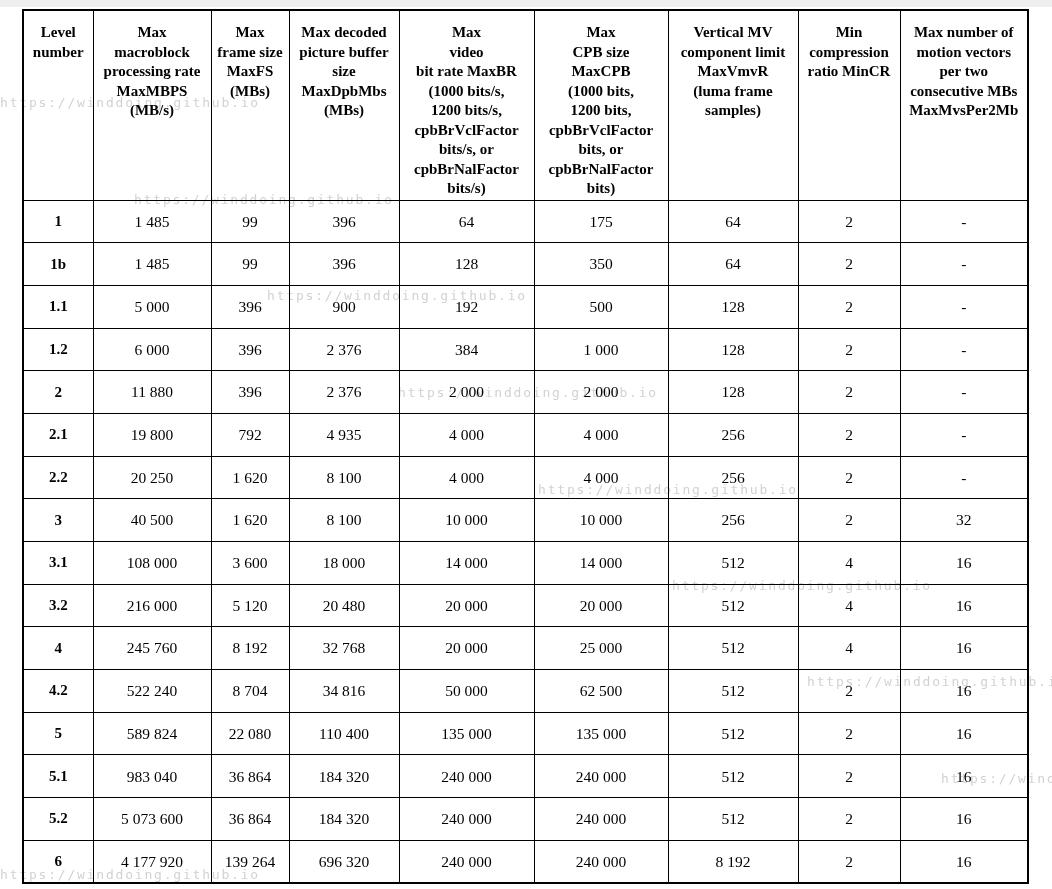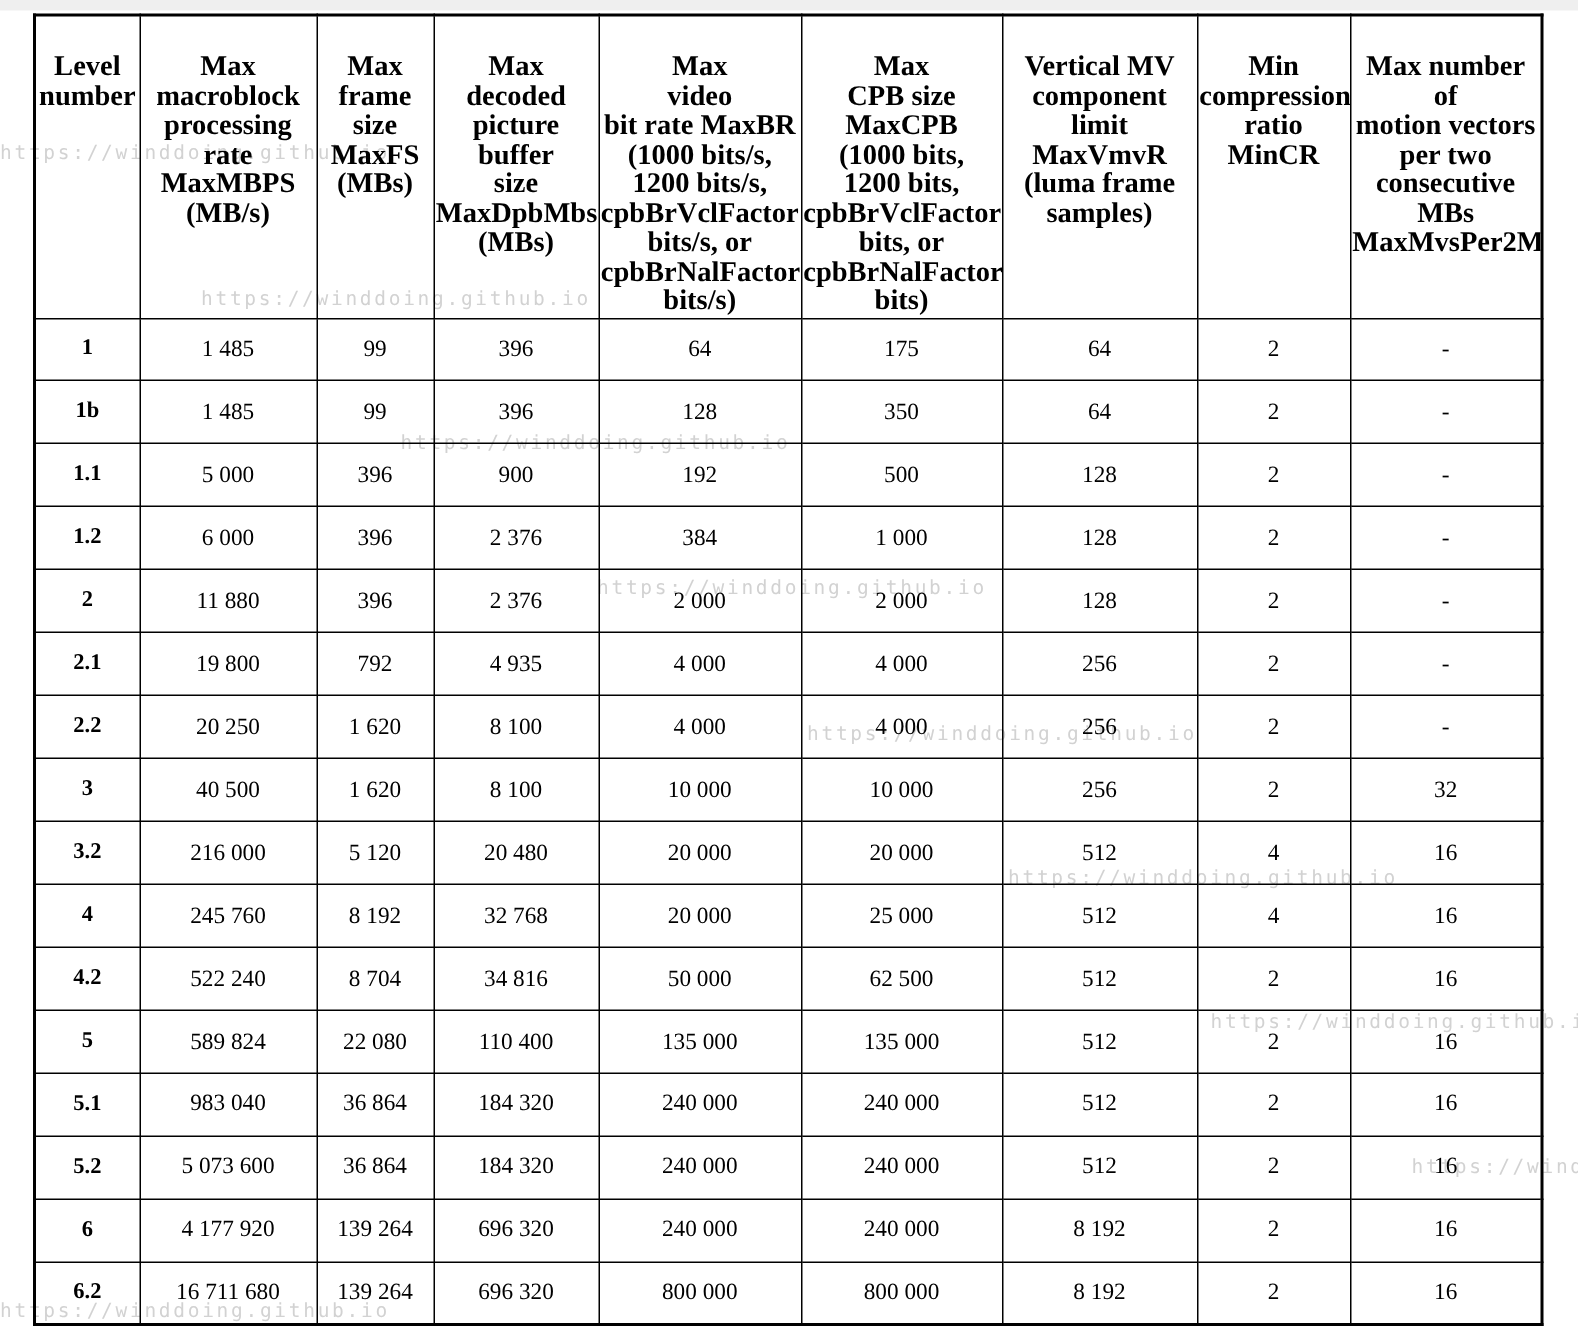--- a/index.html
+++ b/index.html
@@ -60,23 +60,23 @@
     background: transparent;
     color: #000;
     text-align: center;
     overflow: hidden;
   }
   #levels-table thead tr {
     height: 188px;
   }
   #levels-table th {
     vertical-align: top;
-    padding-top: 24px;
+    padding-top: 12px;
     font-weight: bold;
-    font-size: 19px;
+    font-size: 15px;
     line-height: 19.5px;
   }
   #levels-table tbody tr {
     height: 34.35px;
   }
   #levels-table td {
     vertical-align: middle;
     font-size: 15.5px;
     line-height: 1;
   }
@@ -209,20 +209,31 @@
           <td>40 500</td>
           <td>1 620</td>
           <td>8 100</td>
           <td>10 000</td>
           <td>10 000</td>
           <td>256</td>
           <td>2</td>
           <td>32</td>
         </tr>
         <tr>
+          <td class="level">3.1</td>
+          <td>108 000</td>
+          <td>3 600</td>
+          <td>18 000</td>
+          <td>14 000</td>
+          <td>14 000</td>
+          <td>512</td>
+          <td>4</td>
+          <td>16</td>
+        </tr>
+        <tr>
           <td class="level">3.2</td>
           <td>216 000</td>
           <td>5 120</td>
           <td>20 480</td>
           <td>20 000</td>
           <td>20 000</td>
           <td>512</td>
           <td>4</td>
           <td>16</td>
         </tr>
@@ -285,26 +296,15 @@
           <td class="level">6</td>
           <td>4 177 920</td>
           <td>139 264</td>
           <td>696 320</td>
           <td>240 000</td>
           <td>240 000</td>
           <td>8 192</td>
           <td>2</td>
           <td>16</td>
         </tr>
-        <tr>
-          <td class="level">6.2</td>
-          <td>16 711 680</td>
-          <td>139 264</td>
-          <td>696 320</td>
-          <td>800 000</td>
-          <td>800 000</td>
-          <td>8 192</td>
-          <td>2</td>
-          <td>16</td>
-        </tr>
       </tbody>
   </table>
 </div>
 
 </body></html>

